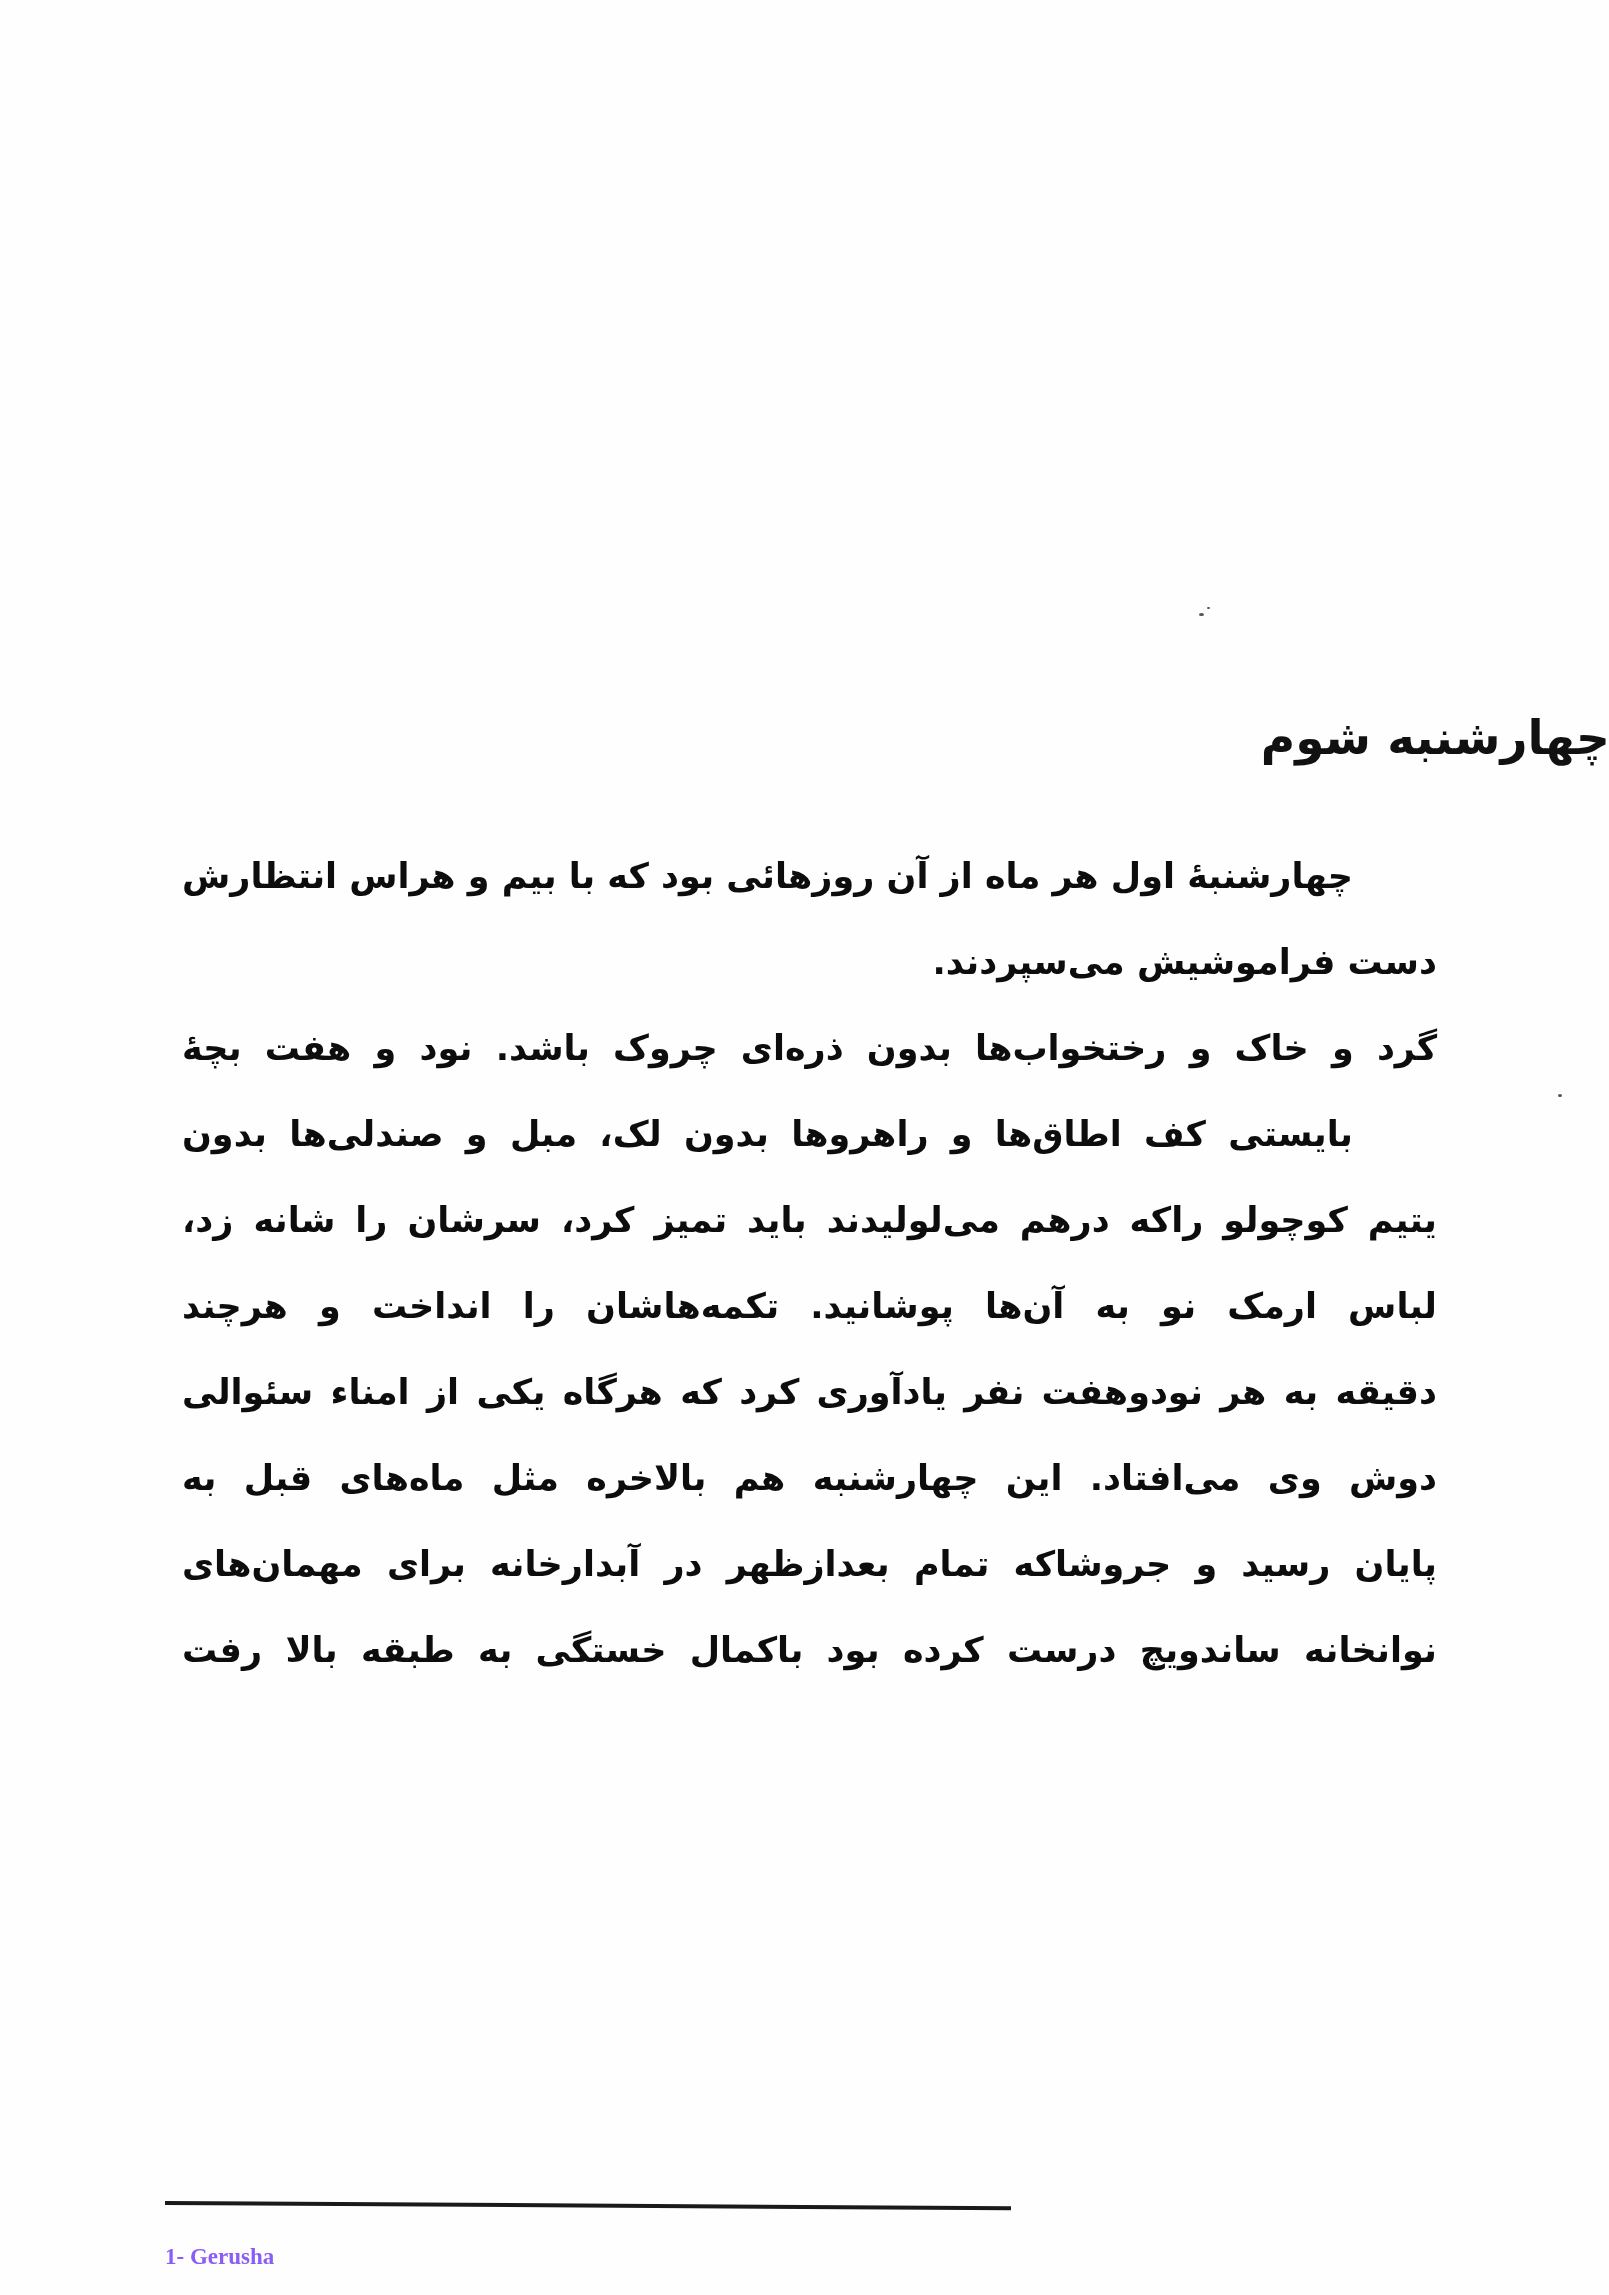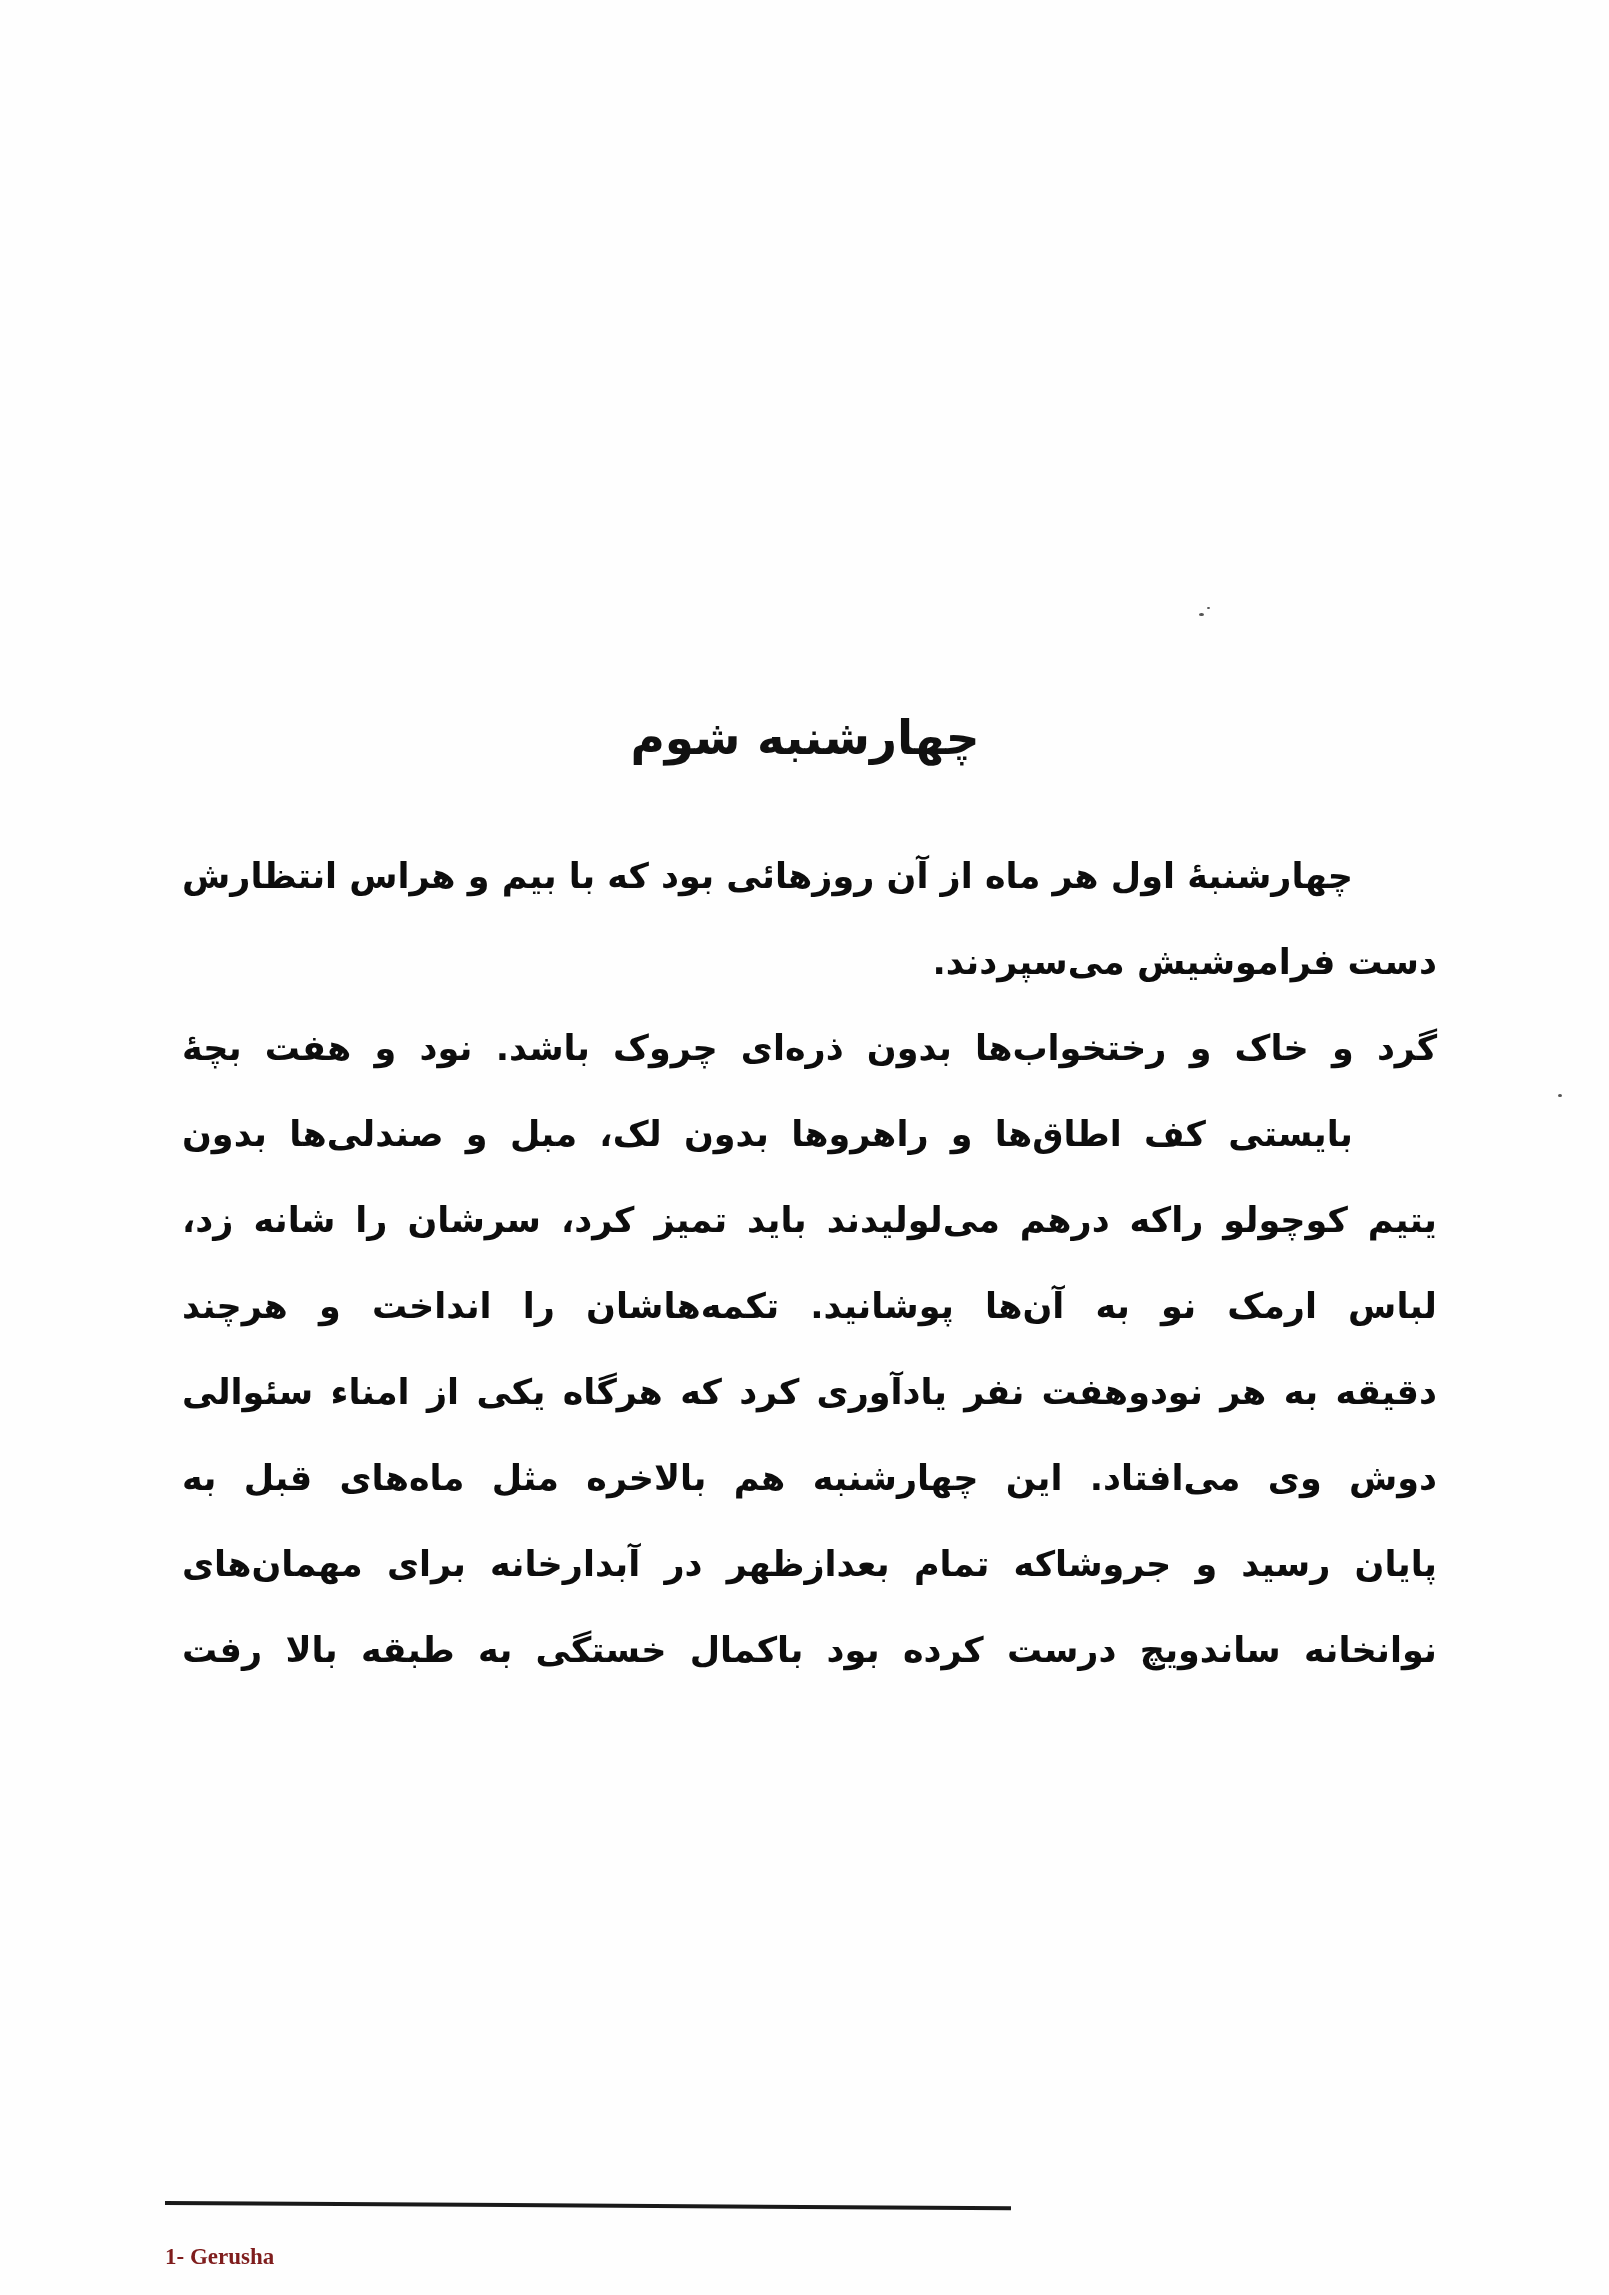--- a/index.html
+++ b/index.html
@@ -19,21 +19,21 @@
       position: absolute;
       left: 0; top: 0;
       width: 1610px; height: 2295px;
       background: #fefefe;
     }
     .chapter-title {
       position: absolute;
       top: 692px;
       left: 0;
       width: 1610px;
-      text-align: center;
+      text-align: right;
       direction: rtl;
       font-family: "DejaVu Sans", sans-serif;
       font-weight: bold;
       font-size: 47px;
       line-height: 92px;
       color: #111;
     }
     .body-text {
       position: absolute;
       top: 833px;
@@ -71,21 +71,21 @@
     }
     .footnote {
       position: absolute;
       top: 2238px;
       left: 165px;
       direction: ltr;
       font-family: "Liberation Serif", serif;
       font-weight: bold;
       font-size: 23px;
       line-height: 38px;
-      color: #7f1d1d;
+      color: #8b5cf6;
     }
     .speck {
       position: absolute;
       background: #555;
       border-radius: 50%;
     }
     sup.fn-mark {
       font-size: 20px;
       vertical-align: super;
       line-height: 0;

